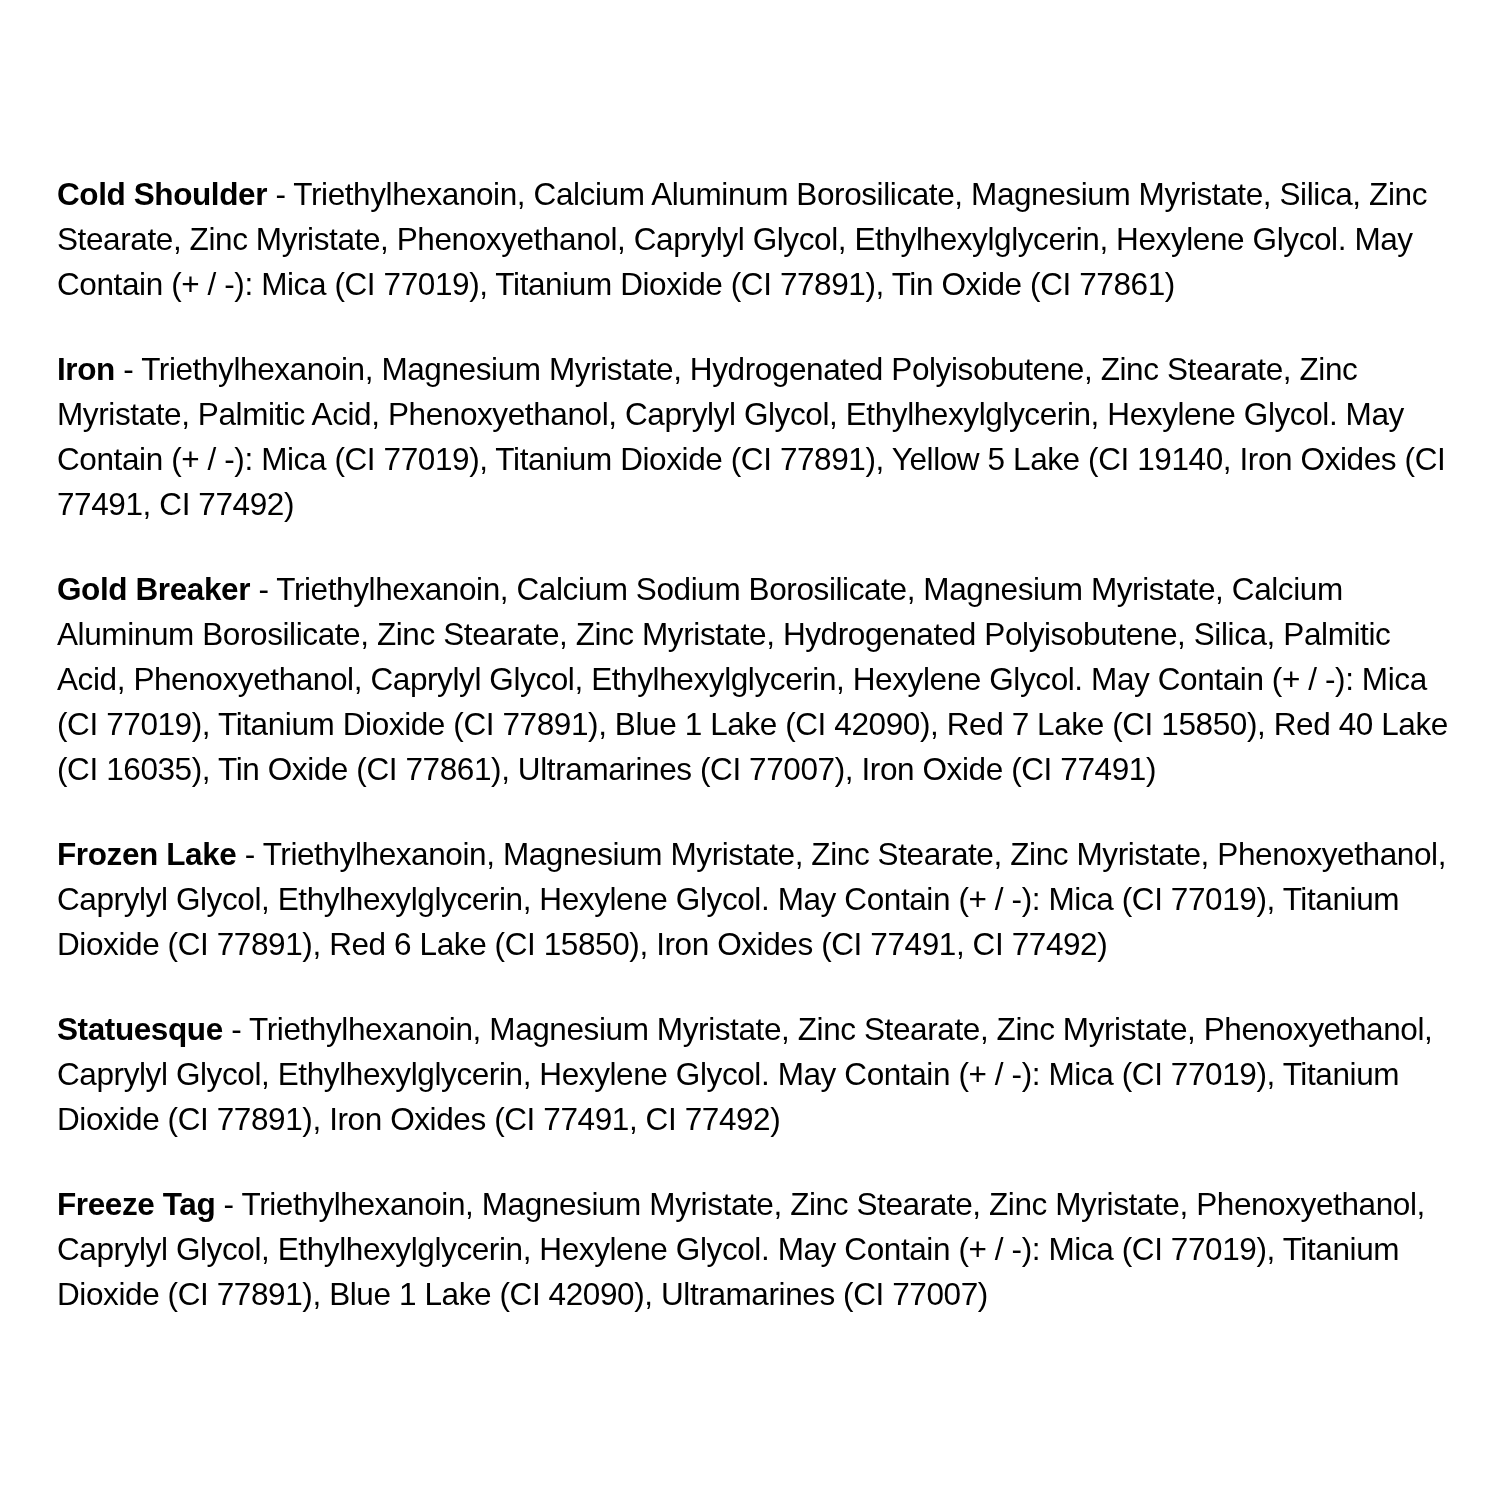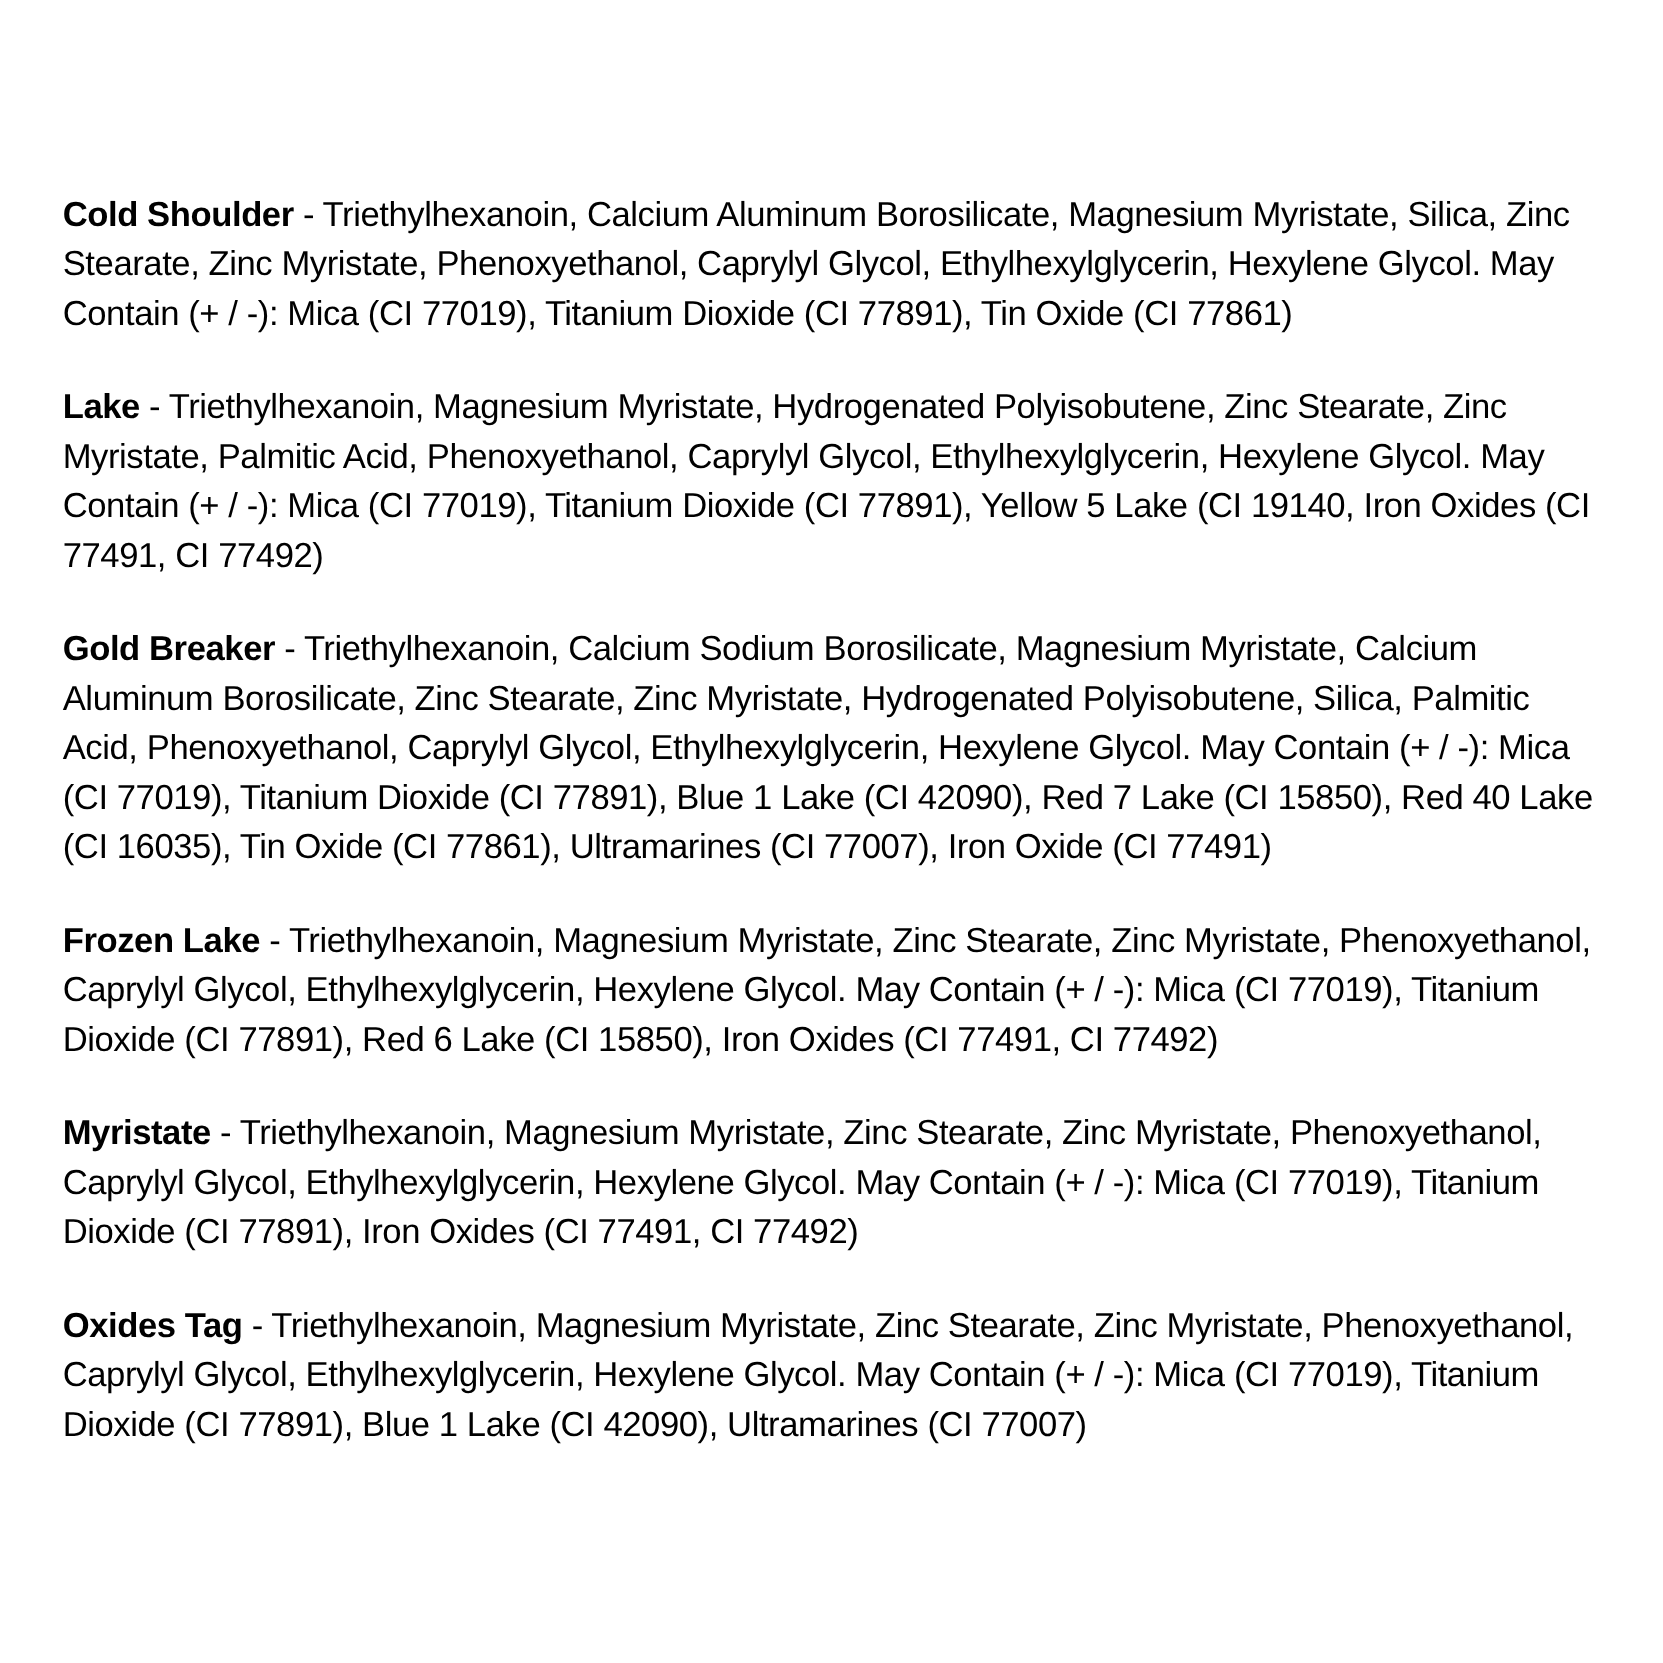--- a/index.html
+++ b/index.html
@@ -30,23 +30,23 @@
     font-weight: 700;
   }
 </style>
 </head>
 <body>
 
 <div class="doc">
 
   <p><span class="shade-name">Cold Shoulder</span> <span>- Triethylhexanoin, Calcium Aluminum Borosilicate, Magnesium Myristate, Silica, Zinc Stearate, Zinc Myristate, Phenoxyethanol, Caprylyl Glycol, Ethylhexylglycerin, Hexylene Glycol. May Contain (+ / -): Mica (CI 77019), Titanium Dioxide (CI 77891), Tin Oxide (CI 77861)</span></p>
 
-  <p><span class="shade-name">Lake</span> <span>- Triethylhexanoin, Magnesium Myristate, Hydrogenated Polyisobutene, Zinc Stearate, Zinc Myristate, Palmitic Acid, Phenoxyethanol, Caprylyl Glycol, Ethylhexylglycerin, Hexylene Glycol. May Contain (+ / -): Mica (CI 77019), Titanium Dioxide (CI 77891), Yellow 5 Lake (CI 19140, Iron Oxides (CI 77491, CI 77492)</span></p>
+  <p><span class="shade-name">Iron</span> <span>- Triethylhexanoin, Magnesium Myristate, Hydrogenated Polyisobutene, Zinc Stearate, Zinc Myristate, Palmitic Acid, Phenoxyethanol, Caprylyl Glycol, Ethylhexylglycerin, Hexylene Glycol. May Contain (+ / -): Mica (CI 77019), Titanium Dioxide (CI 77891), Yellow 5 Lake (CI 19140, Iron Oxides (CI 77491, CI 77492)</span></p>
 
   <p><span class="shade-name">Gold Breaker</span> <span>- Triethylhexanoin, Calcium Sodium Borosilicate, Magnesium Myristate, Calcium Aluminum Borosilicate, Zinc Stearate, Zinc Myristate, Hydrogenated Polyisobutene, Silica, Palmitic Acid, Phenoxyethanol, Caprylyl Glycol, Ethylhexylglycerin, Hexylene Glycol. May Contain (+ / -): Mica (CI 77019), Titanium Dioxide (CI 77891), Blue 1 Lake (CI 42090), Red 7 Lake (CI 15850), Red 40 Lake (CI 16035), Tin Oxide (CI 77861), Ultramarines (CI 77007), Iron Oxide (CI 77491)</span></p>
 
   <p><span class="shade-name">Frozen Lake</span> <span>- Triethylhexanoin, Magnesium Myristate, Zinc Stearate, Zinc Myristate, Phenoxyethanol, Caprylyl Glycol, Ethylhexylglycerin, Hexylene Glycol. May Contain (+ / -): Mica (CI 77019), Titanium Dioxide (CI 77891), Red 6 Lake (CI 15850), Iron Oxides (CI 77491, CI 77492)</span></p>
 
-  <p><span class="shade-name">Myristate</span> <span>- Triethylhexanoin, Magnesium Myristate, Zinc Stearate, Zinc Myristate, Phenoxyethanol, Caprylyl Glycol, Ethylhexylglycerin, Hexylene Glycol. May Contain (+ / -): Mica (CI 77019), Titanium Dioxide (CI 77891), Iron Oxides (CI 77491, CI 77492)</span></p>
+  <p><span class="shade-name">Statuesque</span> <span>- Triethylhexanoin, Magnesium Myristate, Zinc Stearate, Zinc Myristate, Phenoxyethanol, Caprylyl Glycol, Ethylhexylglycerin, Hexylene Glycol. May Contain (+ / -): Mica (CI 77019), Titanium Dioxide (CI 77891), Iron Oxides (CI 77491, CI 77492)</span></p>
 
-  <p><span class="shade-name">Oxides Tag</span> <span>- Triethylhexanoin, Magnesium Myristate, Zinc Stearate, Zinc Myristate, Phenoxyethanol, Caprylyl Glycol, Ethylhexylglycerin, Hexylene Glycol. May Contain (+ / -): Mica (CI 77019), Titanium Dioxide (CI 77891), Blue 1 Lake (CI 42090), Ultramarines (CI 77007)</span></p>
+  <p><span class="shade-name">Freeze Tag</span> <span>- Triethylhexanoin, Magnesium Myristate, Zinc Stearate, Zinc Myristate, Phenoxyethanol, Caprylyl Glycol, Ethylhexylglycerin, Hexylene Glycol. May Contain (+ / -): Mica (CI 77019), Titanium Dioxide (CI 77891), Blue 1 Lake (CI 42090), Ultramarines (CI 77007)</span></p>
 
 </div>
 
 </body></html>

